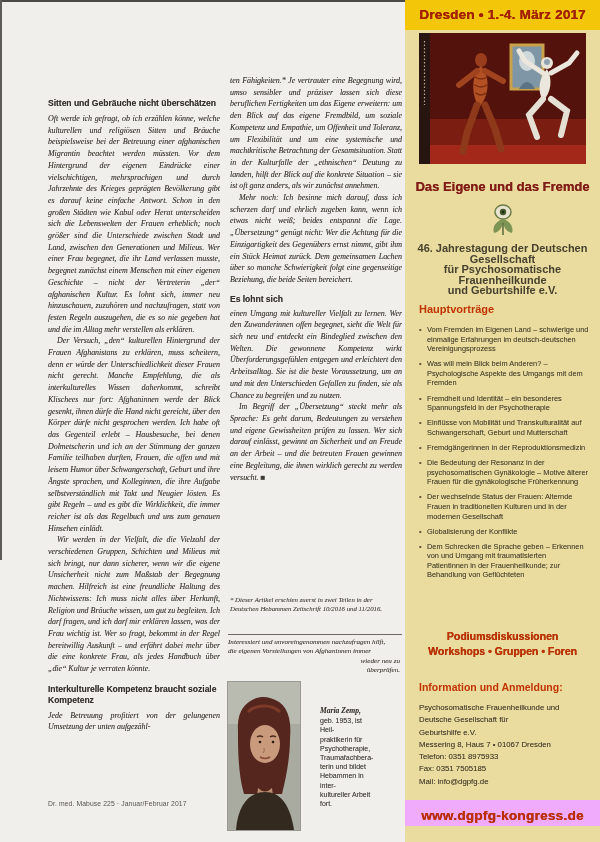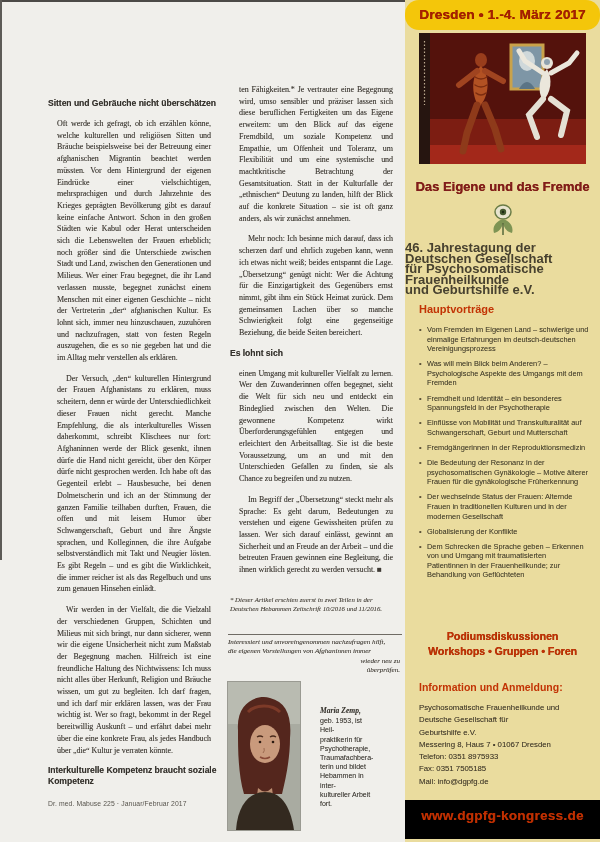--- a/index.html
+++ b/index.html
@@ -19,21 +19,21 @@
     text-shadow:0 0 .5px rgba(70,65,58,.5);
   }
   .col-left { left:48px; top:82px; height:712px; overflow:hidden; }
   .col-mid  { left:230px; top:75px; height:516px; overflow:hidden; }
   .subhead {
     font-family:"Liberation Sans", sans-serif;
     font-size:8.6px; line-height:11px; font-weight:700; color:#34312c;
     margin:16px 0 4px 0; text-align:left;
   }
   .subhead.space-top { margin-top:9px; }
-  .col p { margin:9px; }
+  .col p { margin:0;font-style:italic; }
   .ind { text-indent:9px; }
   .midhead { margin-top:8px; margin-bottom:3px; }
 
   .footnote {
     position:absolute; left:230px; top:596px; width:172px;
     font-style:italic; font-size:6.8px; line-height:8.8px; color:#4b473f;
     text-shadow:0 0 .4px rgba(70,65,58,.45);
   }
 
   .quoteblock { position:absolute; left:228px; top:634px; width:174px; }
@@ -64,31 +64,31 @@
   }
 
   
   .sidebar {
     position:absolute; left:405px; top:0; width:195px; height:842px;
     background:#eadc9e; font-family:"Liberation Sans", sans-serif;
   }
   .sb-band {
     position:absolute; top:0; left:0; width:100%; height:30px; background:#f4c60a;
     color:#a81f00; font-weight:700; font-size:13.5px; line-height:30px;
-    text-align:center; letter-spacing:.2px; text-shadow:.3px .3px 0 #7e1600;border-radius:14px;
+    text-align:center; letter-spacing:.2px; text-shadow:.3px .3px 0 #7e1600;
   }
   .artwork { position:absolute; top:33px; left:14px; width:167px; height:131px; }
   .sb-title {
     position:absolute; top:179px; left:0; width:100%; text-align:center;
     color:#7f1d1d; font-weight:700; font-size:13px; text-shadow:.2px .2px 0 #8e2000;
   }
   .logo { position:absolute; top:201px; left:50%; transform:translateX(-50%); }
   .org {
-    position:absolute; top:243px; left:0; width:100%; text-align:left;
-    font-size:13px; font-weight:700; color:#47412f; line-height:10.6px;
+    position:absolute; top:243px; left:0; width:100%; text-align:center;
+    font-size:11px; font-weight:700; color:#47412f; line-height:10.6px;
   }
   .sb-h1 { position:absolute; left:14px; color:#c23304; font-weight:700; }
   .lectures-h { top:303px; font-size:11px; }
   .lectures {
     position:absolute; top:325px; left:14px; width:170px;
     margin:0; padding:0; list-style:none;
   }
   .lectures li {
     position:relative; padding-left:8px; margin-bottom:5.5px;
     font-size:7.4px; line-height:9.6px; color:#48432f;
@@ -99,21 +99,21 @@
     position:absolute; top:629px; left:0; width:100%; text-align:center;
     color:#c23304; font-weight:700; font-size:10.5px; line-height:14.5px;
     text-shadow:.2px .2px 0 #8e2000;
   }
   .info-h { top:681px; font-size:10.5px; }
   .address {
     position:absolute; top:702px; left:14px; width:172px;
     font-size:7.8px; line-height:12.3px; color:#40392a;
     text-shadow:0 0 .4px rgba(80,70,45,.4);
   }
-  .url-band { position:absolute; top:800px; left:0; width:100%; height:39px; background:#000000; }
+  .url-band { position:absolute; top:800px; left:0; width:100%; height:26px; background:#f0abfc; }
   .url {
     padding-top:8px; text-align:center; color:#c03000; font-weight:700;
     font-size:13.5px; letter-spacing:.3px; text-shadow:.3px .3px 0 #8e2000;
   }
 </style>
 </head>
 <body>
 
 <div class="page">
   <div class="edge-top"></div>

